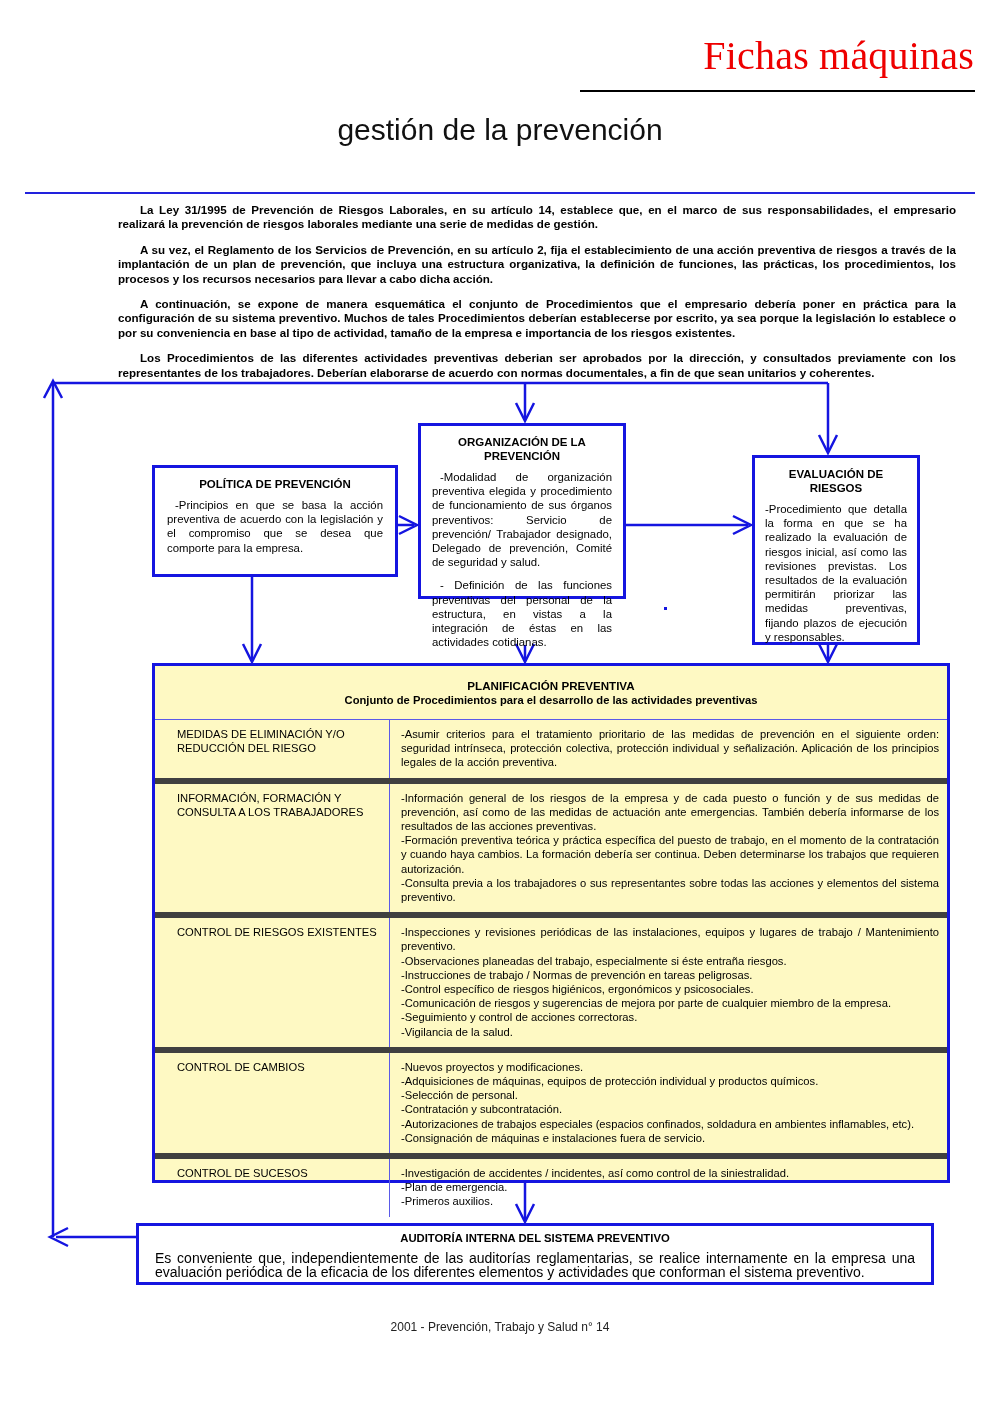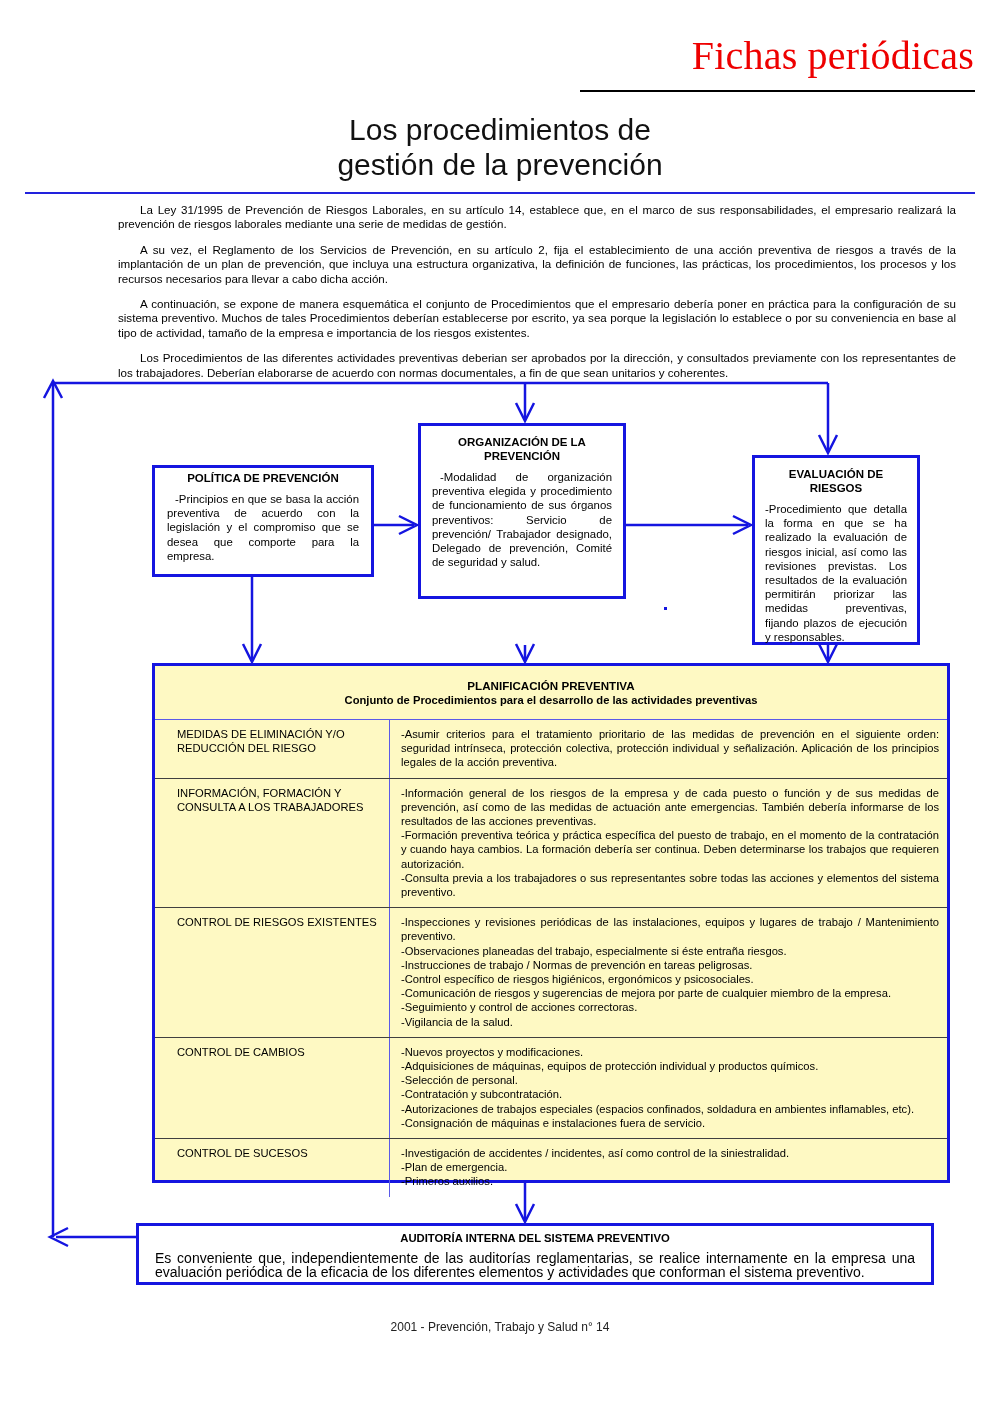--- a/index.html
+++ b/index.html
@@ -62,21 +62,21 @@
   
   .intro {
     position: absolute;
     left: 118px; top: 203px;
     width: 838px;
   }
   .intro p {
     margin: 0 0 11px 0;
     font-size: 11.6px;
     line-height: 14.4px;
-    font-weight: normal;
+    font-weight: bold;
     text-align: justify;
     text-indent: 22px;
   }
 
   
   .diagram { position: absolute; left: 0; top: 0; width: 1000px; height: 1415px; }
   .connector-svg { position: absolute; left: 0; top: 0; }
 
   .node {
     position: absolute;
@@ -94,22 +94,22 @@
   .node .node-body {
     font-size: 11.4px;
     line-height: 14.2px;
     text-align: justify;
   }
   .node .node-body p { margin: 0 0 9px 0; text-indent: 8px; }
   .node .node-body p:last-child { margin-bottom: 0; }
 
   #node-politica {
     left: 152px; top: 465px;
-    width: 222px; height: 112px;
-    padding: 3px 12px 8px 12px;
+    width: 246px; height: 112px;
+    padding: 9px 12px 8px 12px;
   }
   #node-organizacion {
     left: 418px; top: 423px;
     width: 208px; height: 176px;
     padding: 9px 11px 8px 11px;
   }
   #node-evaluacion {
     left: 752px; top: 455px;
     width: 168px; height: 190px;
     padding: 9px 10px 8px 10px;
@@ -129,21 +129,21 @@
     padding: 12px 8px 11px 8px;
     text-align: center;
     border-bottom: 1px solid #5a5ae8;
   }
   .plan-head .h1 { font-size: 11.6px; font-weight: bold; line-height: 15px; }
   .plan-head .h2 { font-size: 11.2px; font-weight: bold; line-height: 15px; }
 
   .plan-table { width: 100%; border-collapse: collapse; table-layout: fixed; }
   .plan-table td {
     vertical-align: top;
-    border-bottom: 1px solid #404040;
+    border-bottom: 6px solid #404040;
     padding: 7px 8px 8px 8px;
   }
   .plan-table tr:last-child td { border-bottom: none; }
   .plan-table td.cat {
     width: 204px;
     border-right: 1px solid #5a5ae8;
     font-size: 11.2px;
     line-height: 14px;
     padding-left: 22px;
   }
@@ -188,26 +188,25 @@
     width: 3px; height: 3px;
     background: #1515e0;
   }
 </style>
 </head>
 <body>
 
 <div id="page">
 
   <div class="kicker-wrap">
-    <span class="kicker">Fichas periódicas</span>
+    <span class="kicker">Fichas máquinas</span>
   </div>
   <div class="kicker-rule"></div>
 
   <div class="main-title">
-    <div>Los procedimientos de</div>
     <div>gestión de la prevención</div>
   </div>
   <div class="title-rule"></div>
 
   <div class="intro">
     <p>La Ley 31/1995 de Prevención de Riesgos Laborales, en su artículo 14, establece que, en el marco de sus responsabilidades, el empresario realizará la prevención de riesgos laborales mediante una serie de medidas de gestión.</p>
     <p>A su vez, el Reglamento de los Servicios de Prevención, en su artículo 2, fija el establecimiento de una acción preventiva de riesgos a través de la implantación de un plan de prevención, que incluya una estructura organizativa, la definición de funciones, las prácticas, los procedimientos, los procesos y los recursos necesarios para llevar a cabo dicha acción.</p>
     <p>A continuación, se expone de manera esquemática el conjunto de Procedimientos que el empresario debería poner en práctica para la configuración de su sistema preventivo. Muchos de tales Procedimientos deberían establecerse por escrito, ya sea porque la legislación lo establece o por su conveniencia en base al tipo de actividad, tamaño de la empresa e importancia de los riesgos existentes.</p>
     <p>Los Procedimientos de las diferentes actividades preventivas deberian ser aprobados por la dirección, y consultados previamente con los representantes de los trabajadores. Deberían elaborarse de acuerdo con normas documentales, a fin de que sean unitarios y coherentes.</p>
   </div>
@@ -258,20 +257,21 @@
       </div>
     </div>
 
     <div class="node" id="node-organizacion">
       <div class="node-title">
         <div>ORGANIZACIÓN DE LA</div>
         <div>PREVENCIÓN</div>
       </div>
       <div class="node-body">
         <p>-Modalidad de organización preventiva elegida y procedimiento de funcionamiento de sus órganos preventivos: Servicio de prevención/ Trabajador designado, Delegado de prevención, Comité de seguridad y salud.</p>
+        <p>- Definición de las funciones preventivas del personal de la estructura, en vistas a la integración de éstas en las actividades cotidianas.</p>
       </div>
     </div>
 
     <div class="node" id="node-evaluacion">
       <div class="node-title">
         <div>EVALUACIÓN DE</div>
         <div>RIESGOS</div>
       </div>
       <div class="node-body">
         <p>-Procedimiento que detalla la forma en que se ha realizado la evaluación de riesgos inicial, así como las revisiones previstas. Los resultados de la evaluación permitirán priorizar las medidas preventivas, fijando plazos de ejecución y responsables.</p>

